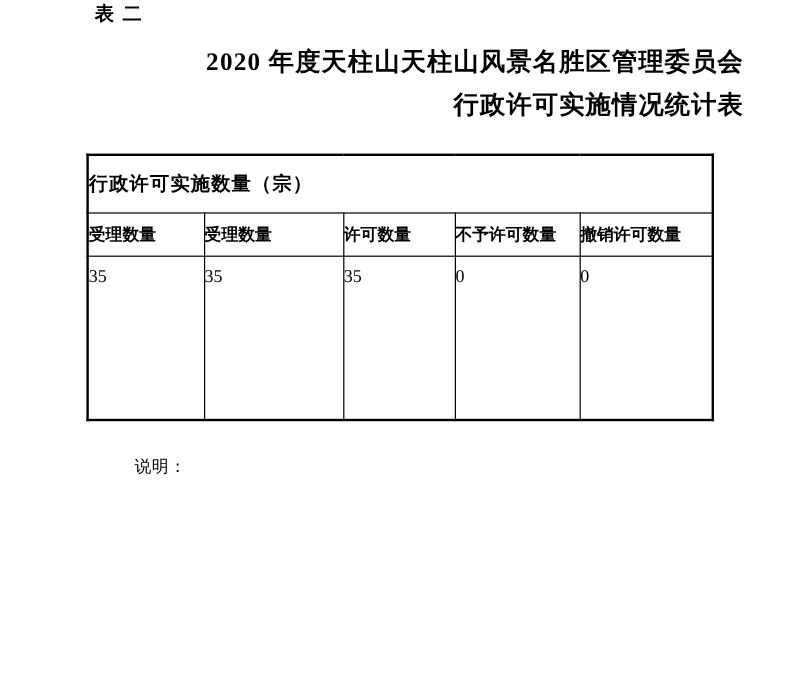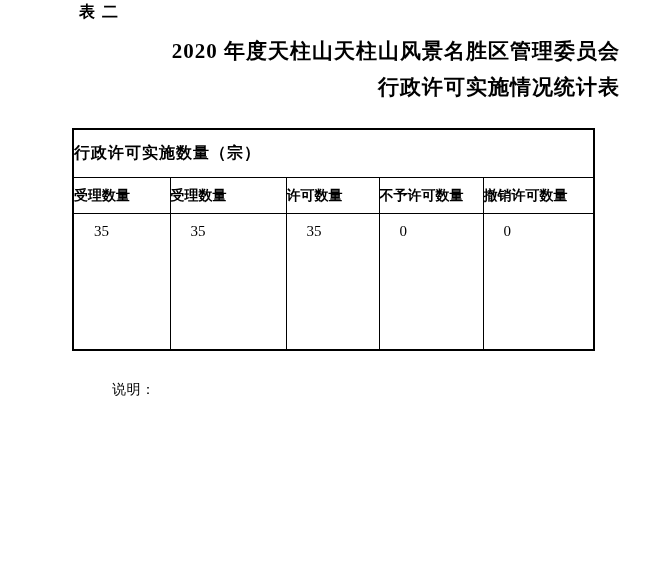--- a/index.html
+++ b/index.html
@@ -65,21 +65,20 @@
     font-size: 14px;
     font-weight: bold;
     vertical-align: middle;
   }
   .value-row td {
     height: 126px;
     font-size: 15px;
     font-weight: normal;
     vertical-align: top;
     padding-top: 9px;
-    padding-left: 20px;
   }
   .notes {
     position: absolute;
     left: 72px;
     top: 366px;
     width: 549px;
     font-size: 14px;
     line-height: 21px;
     text-align: justify;
     letter-spacing: 0.5px;

